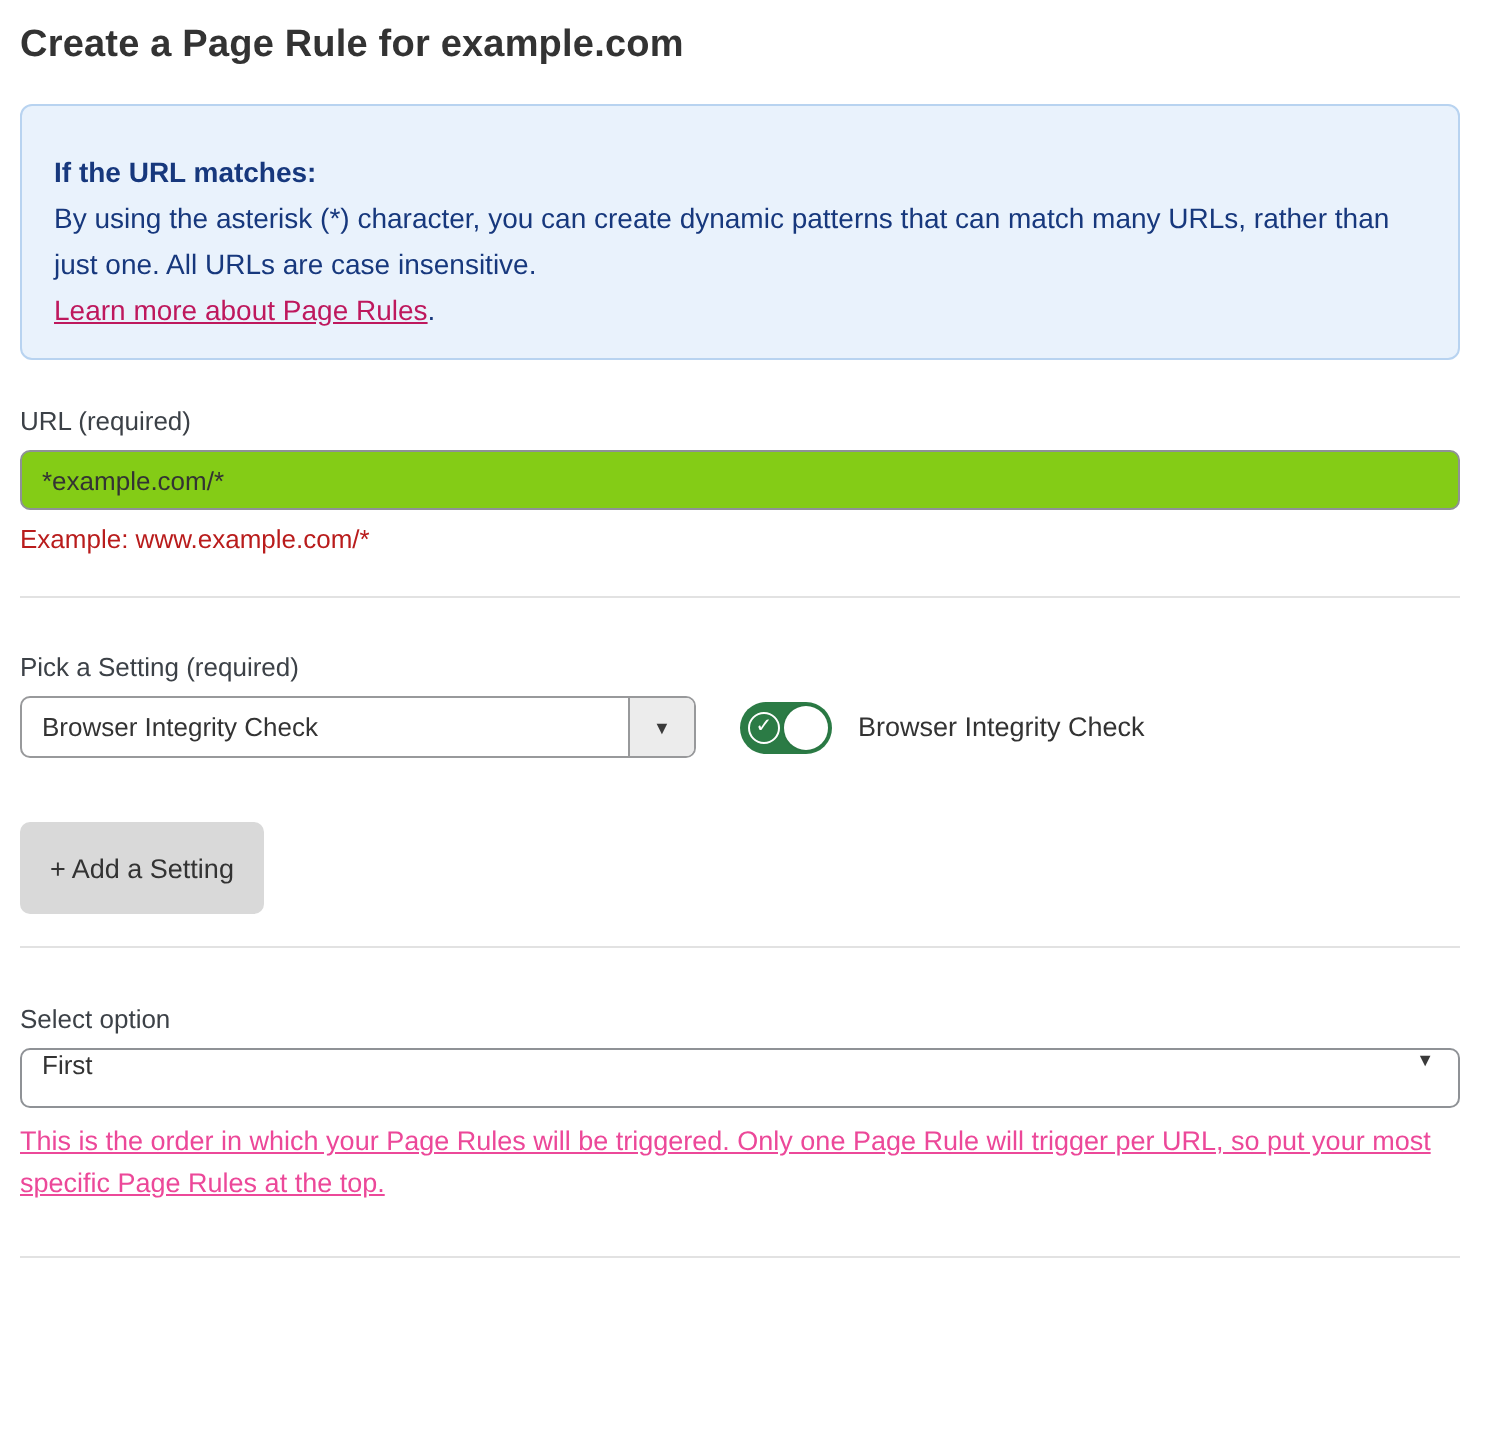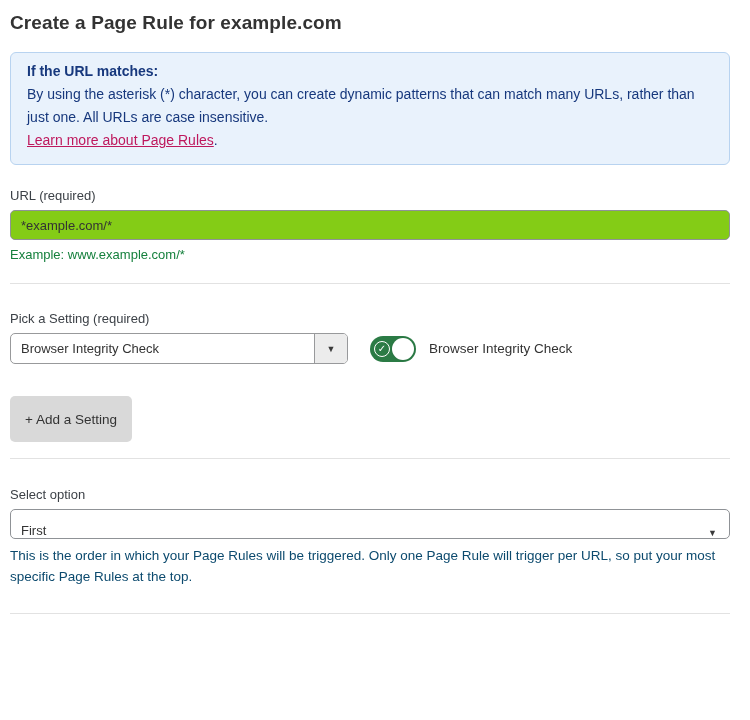--- a/index.html
+++ b/index.html
@@ -17,21 +17,21 @@
     font-weight: bold;
     color: #333333;
     letter-spacing: 0.1px;
   }
 
   .info-box {
     margin-top: 18px;
     background: #e9f2fc;
     border: 1px solid #b8d3f0;
     border-radius: 6px;
-    padding: 7px 16px 12px 16px;
+    padding: 22px 16px 12px 16px;
     color: #17387d;
     font-size: 14px;
     line-height: 23px;
   }
   .info-box .info-heading { font-weight: bold; }
   .info-box a.info-link {
     color: #be185d;
     text-decoration: underline;
     cursor: pointer;
   }
@@ -51,21 +51,21 @@
     padding: 0 10px;
     font-size: 13px;
     color: #333333;
     font-family: "Liberation Sans", sans-serif;
     background: #84cc16;
     outline: none;
   }
 
   .helper-text {
     font-size: 13px;
-    color: #15803d;
+    color: #b91c1c;
     margin-top: 7px;
   }
 
   .divider {
     border: none;
     border-top: 1px solid #e2e2e2;
     margin: 0;
   }
   .divider-1 { margin-top: 21px; }
   .divider-2 { margin-top: 16px; }
@@ -164,35 +164,36 @@
   .btn-blue { background: #0d6ef2; color: #ffffff; }
 
   .add-setting-btn { margin-top: 32px; }
 
   .select-full {
     width: 100%;
     height: 30px;
     border: 1px solid #8f9296;
     border-radius: 5px;
     display: flex;
-    align-items: flex-end;
+    align-items: flex-start;
     justify-content: space-between;
     padding: 0 12px 0 10px;
     font-size: 13px;
     color: #333333;
     background: #ffffff;
     cursor: pointer;
   }
   .select-full .arrow { font-size: 9px; color: #3a3a3a; }
 
   .order-helper {
     font-size: 13.5px;
-    color: #0c4a6e;
+    color: #ec4899;
     line-height: 21px;
     margin-top: 6px;
+    text-decoration: underline;
   }
 
   .footer-row {
     margin-top: 14px;
     display: flex;
     gap: 9px;
   }
 
   .row-settings { margin-top: 4px; }
   .label-pick { margin-top: 27px; }

